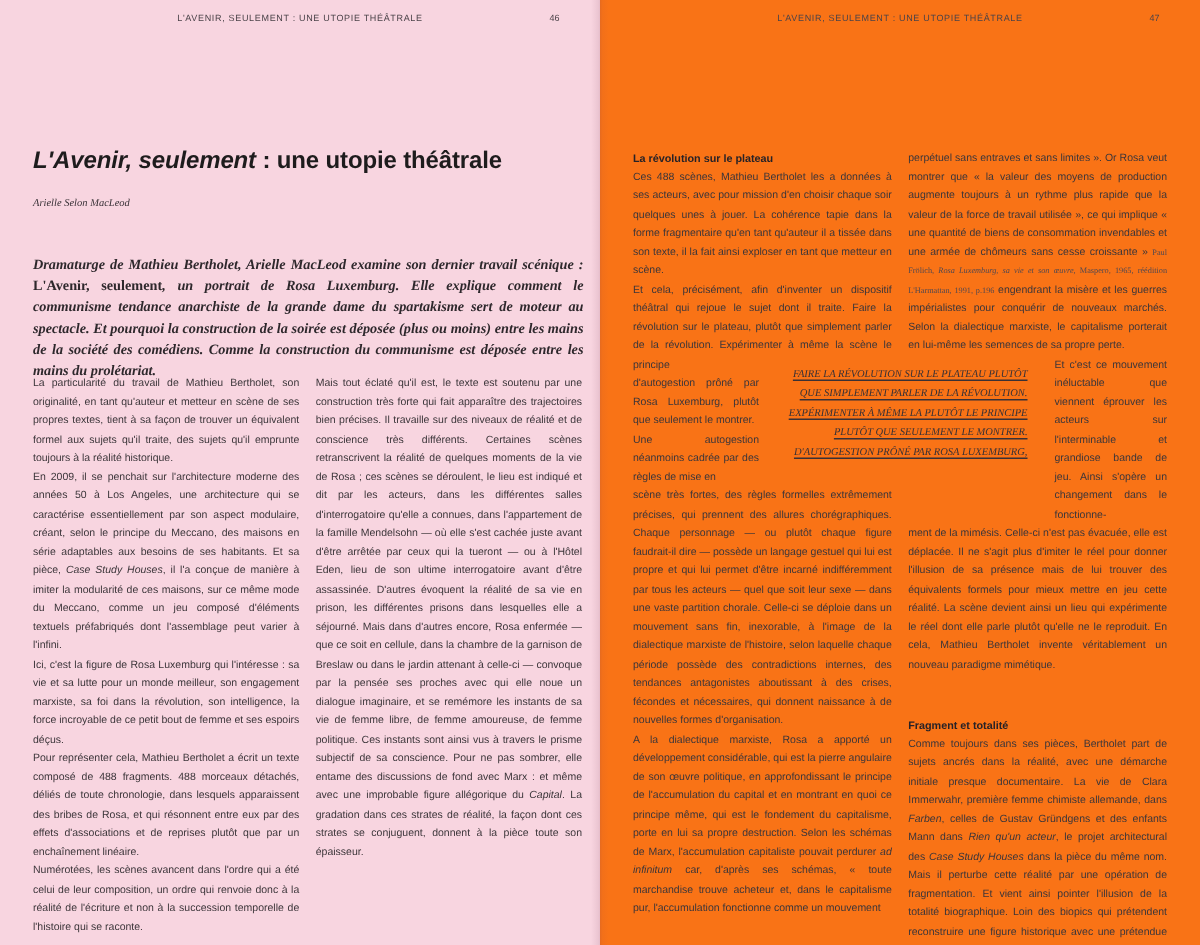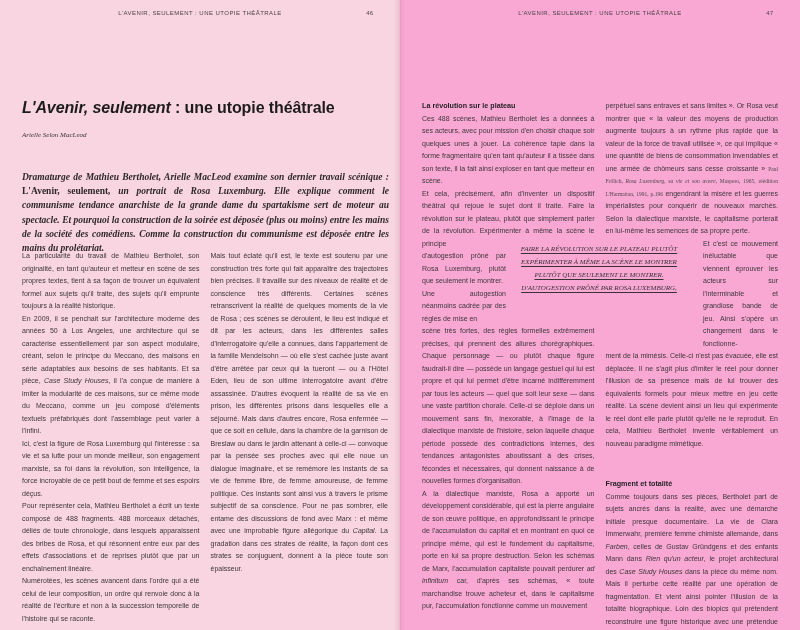--- a/index.html
+++ b/index.html
@@ -4,21 +4,21 @@
 <style>
   html,body{margin:0;padding:0;}
   body{
     width:800px;height:630px;overflow:hidden;
     font-family:"Liberation Sans",sans-serif;
     background:#f7d3de;
   }
   .spread{position:relative;width:800px;height:630px;display:flex;}
   .page{position:relative;width:400px;height:630px;}
   .page-left{background:#f8d5e0;}
-  .page-right{background:#f9a8d4;}
+  .page-right{background:#f97316;}
   .fold{
     position:absolute;left:394px;top:0;width:12px;height:630px;z-index:5;
     background:linear-gradient(90deg,rgba(125,60,85,0) 0%,rgba(125,60,85,0.10) 40%,rgba(125,60,85,0.16) 50%,rgba(125,60,85,0.06) 62%,rgba(125,60,85,0) 100%);
     pointer-events:none;
   }
   .running-head{
     position:absolute;top:10px;left:0;width:100%;
     text-align:center;
     font-size:6px;letter-spacing:0.45px;color:#4b4349;
   }
@@ -59,20 +59,21 @@
   }
   .pullquote{
     position:absolute;left:113px;top:243px;width:172px;z-index:2;
     font-family:"Liberation Serif",serif;font-style:italic;
     font-size:7px;line-height:13px;text-align:center;color:#393136;
   }
   .pq-line{
     text-decoration:underline;
     text-decoration-thickness:0.5px;
     text-underline-offset:2px;
+    text-align:right;
   }
   i{font-style:italic;}
 </style>
 </head>
 <body>
 
 <div class="spread">
 
   <section class="page page-left">
     <header class="running-head"><span class="rh-text">L'AVENIR, SEULEMENT : UNE UTOPIE THÉÂTRALE</span><span class="rh-num">46</span></header>
@@ -119,20 +120,21 @@
           <p>Et c'est ce mouvement inéluctable que viennent éprouver les acteurs sur l'interminable et grandiose bande de jeu. Ainsi s'opère un changement dans le fonctionne-</p>
         </div>
         <p>ment de la mimésis. Celle-ci n'est pas évacuée, elle est déplacée. Il ne s'agit plus d'imiter le réel pour donner l'illusion de sa présence mais de lui trouver des équivalents formels pour mieux mettre en jeu cette réalité. La scène devient ainsi un lieu qui expérimente le réel dont elle parle plutôt qu'elle ne le reproduit. En cela, Mathieu Bertholet invente véritablement un nouveau paradigme mimétique.</p>
         <h2 class="sect-h gap">Fragment et totalité</h2>
         <p><span>Comme toujours dans ses pièces, Bertholet part de sujets ancrés dans la réalité, avec une démarche initiale presque documentaire. La vie de Clara Immerwahr, première femme chimiste allemande, dans </span><i>Farben</i><span>, celles de Gustav Gründgens et des enfants Mann dans </span><i>Rien qu'un acteur</i><span>, le projet architectural des </span><i>Case Study Houses</i><span> dans la pièce du même nom. Mais il perturbe cette réalité par une opération de fragmentation. Et vient ainsi pointer l'illusion de la totalité biographique. Loin des biopics qui prétendent reconstruire une figure historique avec une prétendue objectivité, il affirme l'impasse de toute démarche biographique. Retracer la vie d'un personnage histo-</span></p>
       </div>
     </div>
 
     <div class="pullquote">
       <div class="pq-line">FAIRE LA RÉVOLUTION SUR LE PLATEAU PLUTÔT</div>
-      <div class="pq-line">EXPÉRIMENTER À MÊME LA SCÈNE LE MONTRER</div>
+      <div class="pq-line">QUE SIMPLEMENT PARLER DE LA RÉVOLUTION.</div>
+      <div class="pq-line">EXPÉRIMENTER À MÊME LA PLUTÔT LE PRINCIPE</div>
       <div class="pq-line">PLUTÔT QUE SEULEMENT LE MONTRER.</div>
       <div class="pq-line">D'AUTOGESTION PRÔNÉ PAR ROSA LUXEMBURG,</div>
     </div>
   </section>
 
   <div class="fold"></div>
 </div>
 
 </body></html>

